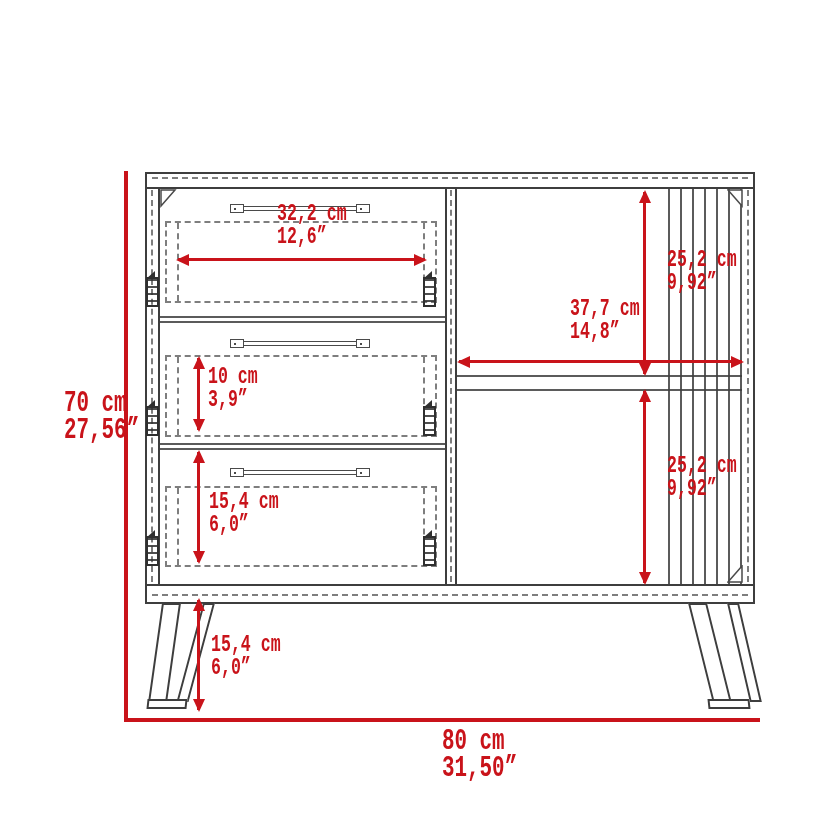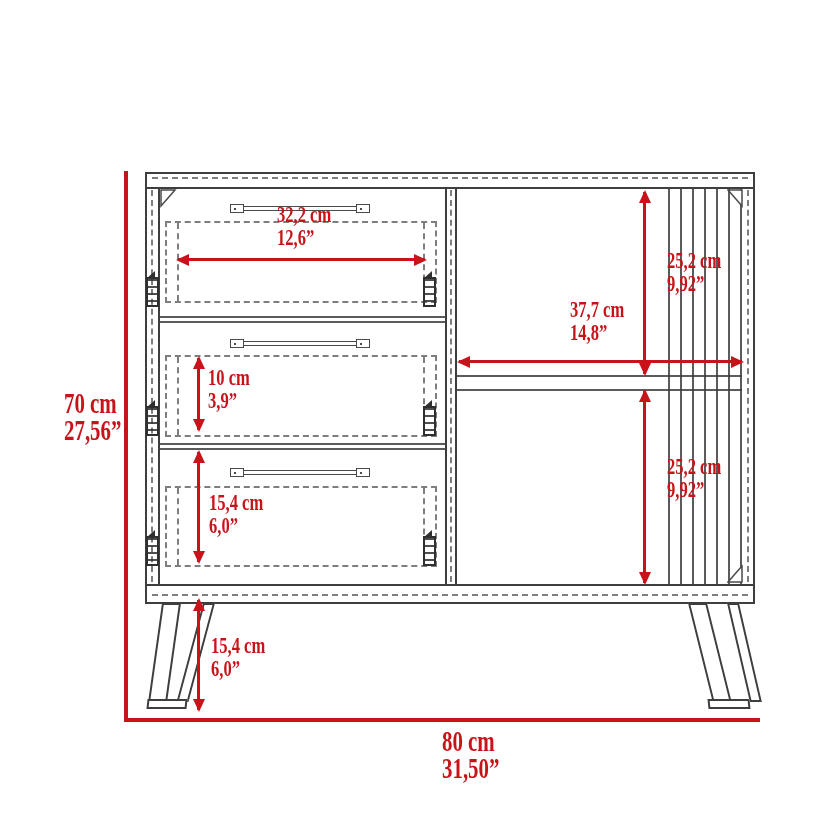--- a/index.html
+++ b/index.html
@@ -4,21 +4,21 @@
 <style>
   :root{
     --red:#c9131a;
     --ink:#3e3e3e;
     --dash:#7e7e7e;
   }
   html,body{margin:0;padding:0;background:#fff;}
   *{box-sizing:border-box;}
   .stage{
     position:relative;width:840px;height:840px;background:#fff;overflow:hidden;
-    font-family:Liberation Serif, serif;
+    font-family:Liberation Mono, monospace;
   }
   
   .ln{position:absolute;background:var(--ink);}
   .lnh{height:2px;}
   .lnv{width:2px;}
   .thin{opacity:.85;}
   .dh{position:absolute;border-top:2px dashed var(--dash);height:0;}
   .dv{position:absolute;border-left:2px dashed var(--dash);width:0;}
   .outline{position:absolute;border:2px solid var(--ink);background:transparent;}
   .dbox{position:absolute;border:2px dashed var(--dash);}

